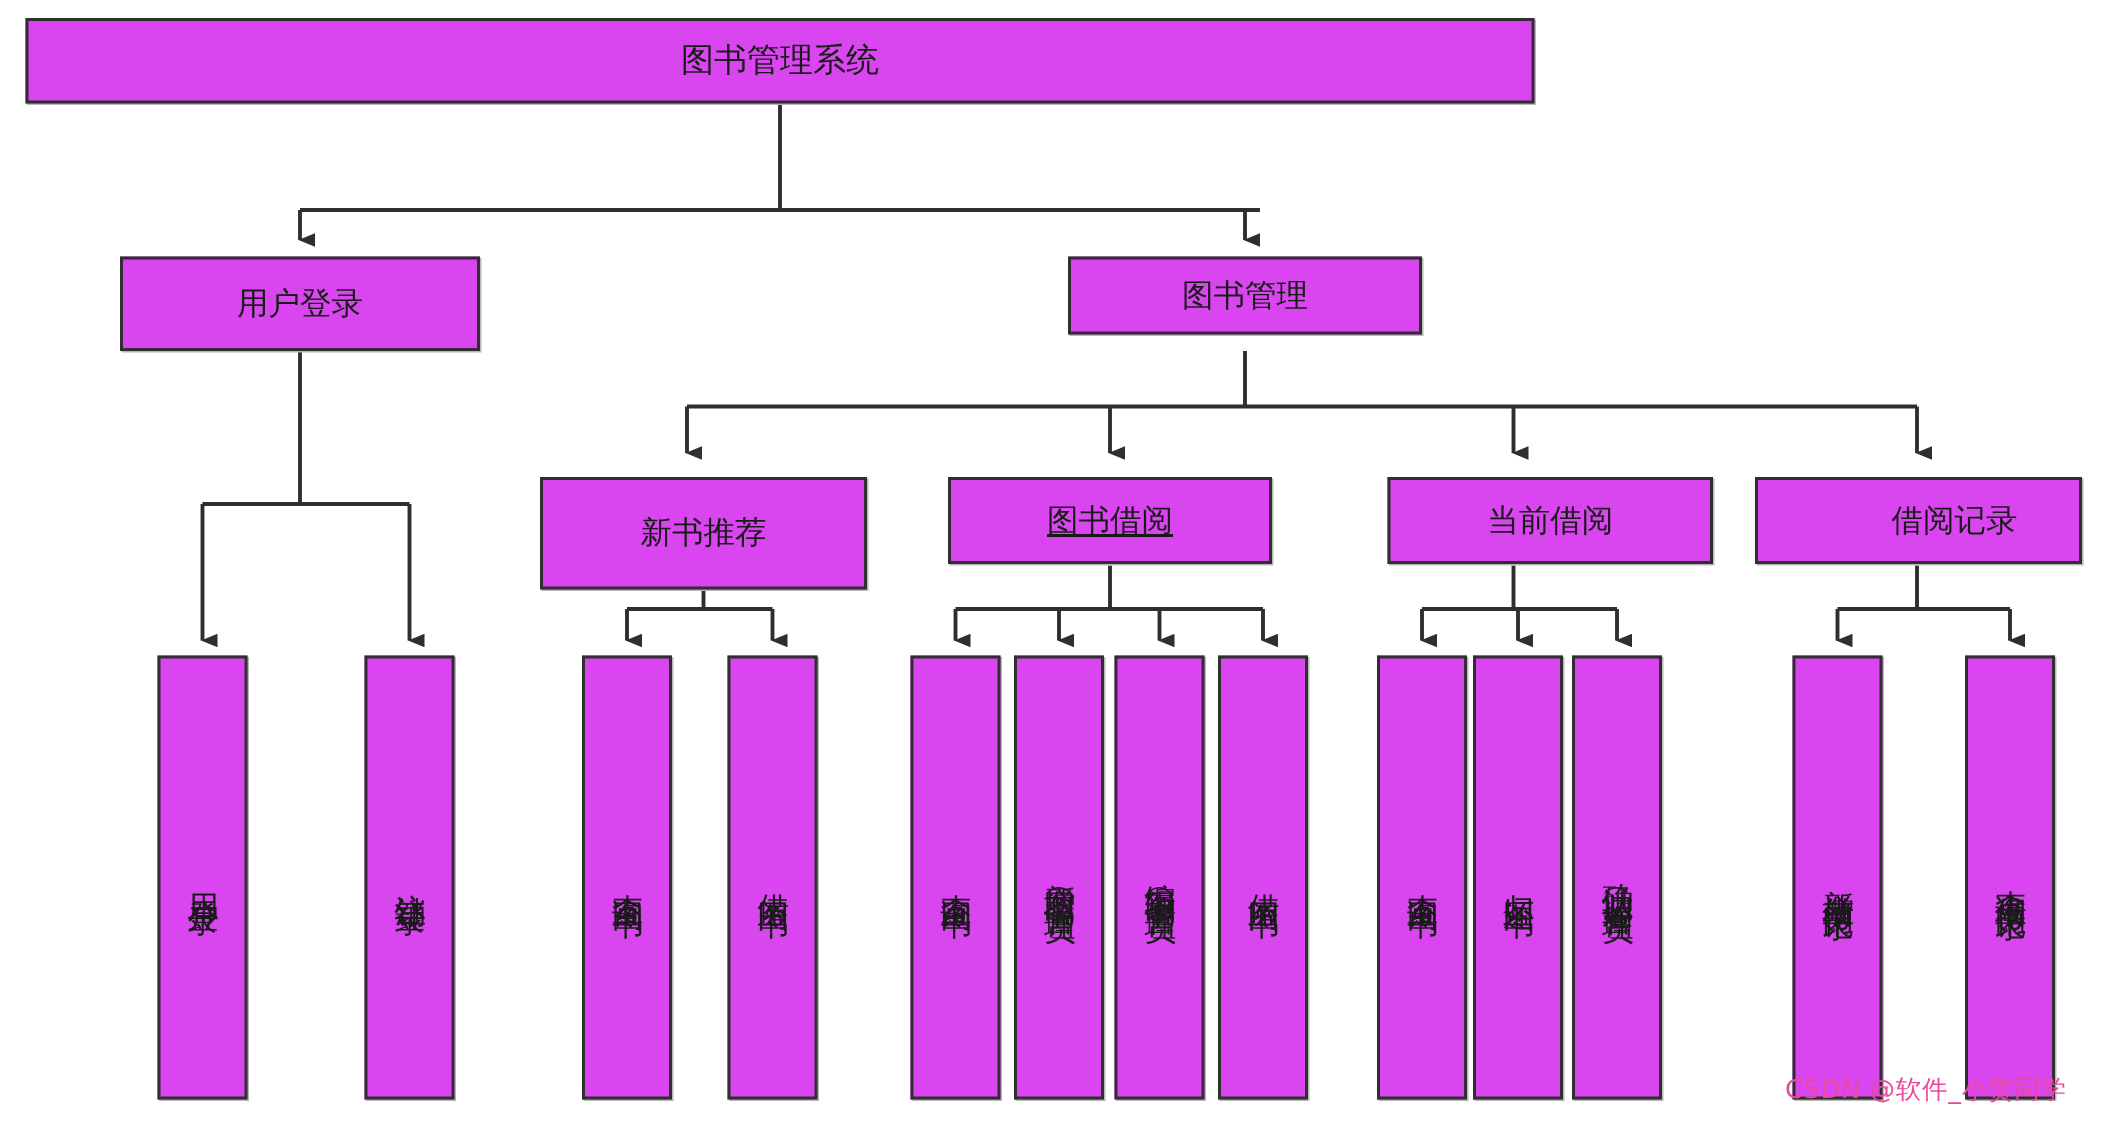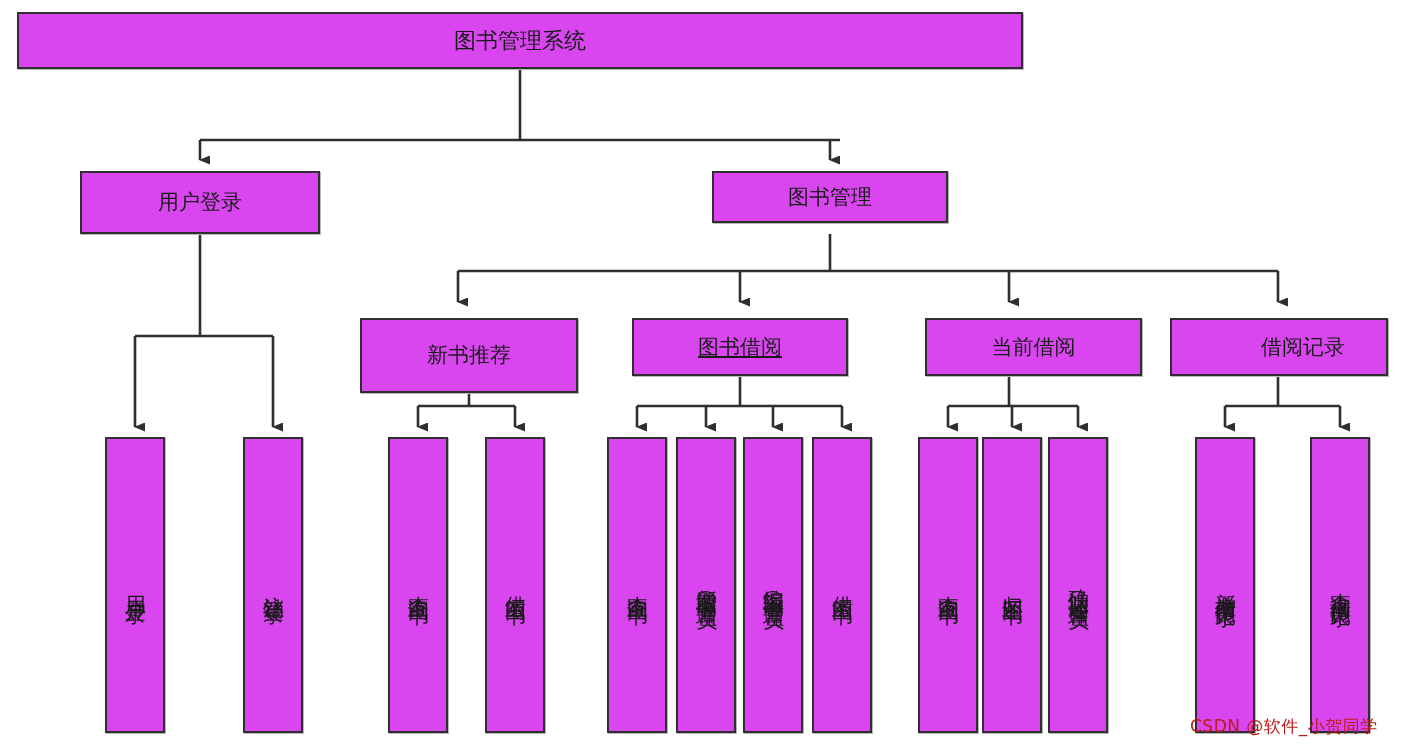--- a/index.html
+++ b/index.html
@@ -61,21 +61,21 @@
   .node.vert .node-label {
     writing-mode: vertical-rl;
     text-orientation: upright;
     font-size: 21px;
     letter-spacing: 3px;
     line-height: 1;
     max-height: 100%;
   }
   .watermark {
     position: absolute;
-    color: #b91c1c;
+    color: #ec4899;
     font-size: 17px;
     letter-spacing: 0.5px;
     white-space: nowrap;
     z-index: 3;
     user-select: none;
   }
 </style>
 </head>
 <body>
 

